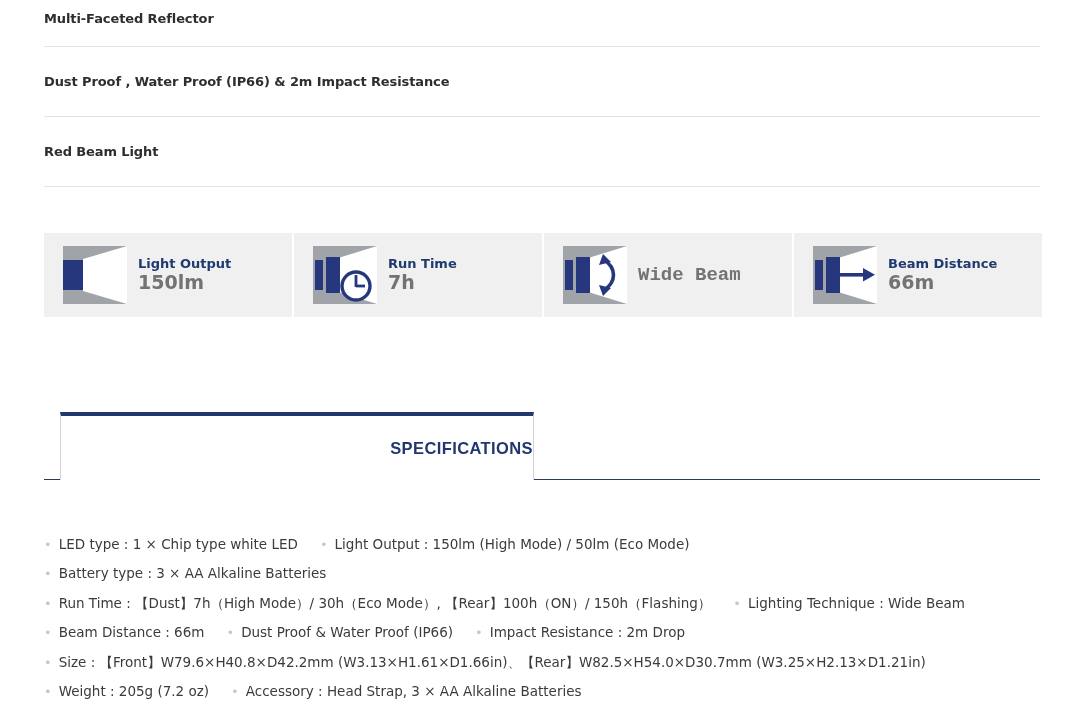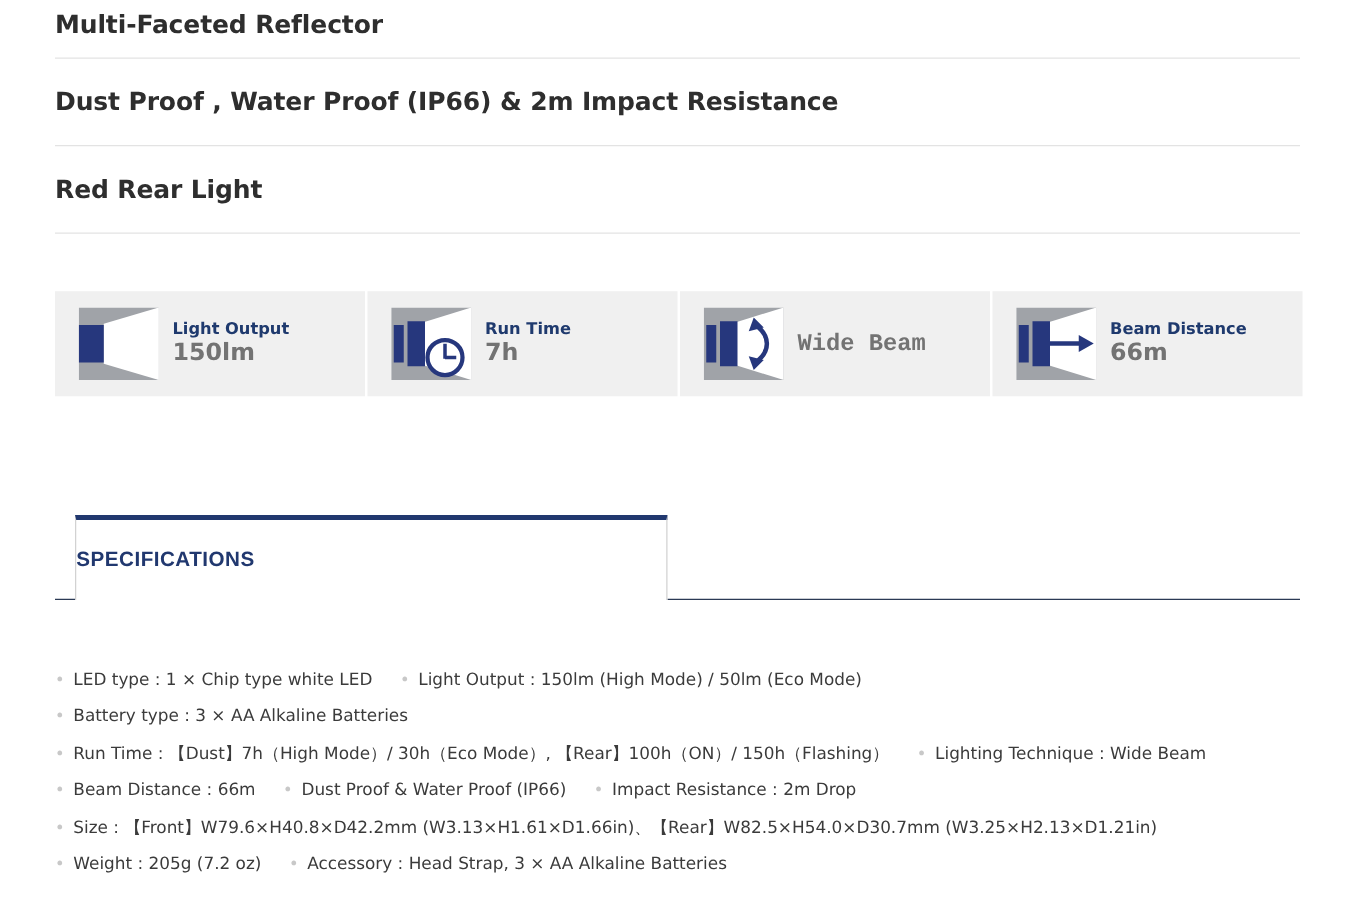--- a/index.html
+++ b/index.html
@@ -17,21 +17,21 @@
   }
 
   
   .headline-list {
     position: absolute;
     left: 44px;
     top: 0;
     width: 996px;
   }
   .headline-row {
-    font-size: 20px;
+    font-size: 13px;
     font-weight: bold;
     color: #2e2e2e;
     letter-spacing: -0.1px;
     height: 69px;
     line-height: 69px;
     border-bottom: 1px solid #e3e3e3;
     white-space: nowrap;
   }
   .headline-row:first-child { height: 46px; line-height: 38px; }
 
@@ -98,21 +98,21 @@
     top: 0;
     width: 474px;
     height: 68px;
     box-sizing: border-box;
     border-top: 4px solid #21386f;
     border-left: 1px solid #d2d2d2;
     border-right: 1px solid #d2d2d2;
     background: #ffffff;
     display: flex;
     align-items: center;
-    justify-content: flex-start;
+    justify-content: flex-end;
   }
   .tab-label {
     font-family: "Liberation Sans", sans-serif;
     font-size: 16.5px;
     font-weight: bold;
     color: #21386f;
     letter-spacing: 0.4px;
   }
 
   
@@ -148,21 +148,21 @@
 <body>
 
 <div class="headline-list">
   <div class="headline-row">
     <span>Multi-Faceted Reflector</span>
   </div>
   <div class="headline-row">
     <span>Dust Proof , Water Proof (IP66) &amp; 2m Impact Resistance</span>
   </div>
   <div class="headline-row">
-    <span>Red Rear Light</span>
+    <span>Red Beam Light</span>
   </div>
 </div>
 
 <div class="cards">
 
   <div class="card">
     <div class="icon-wrap">
       <svg width="64" height="58" viewBox="0 0 64 58">
         <rect x="0" y="0" width="64" height="58" fill="#a0a3a8"></rect>
         <polygon points="20,29 64,0 64,58" fill="#ffffff"></polygon>

